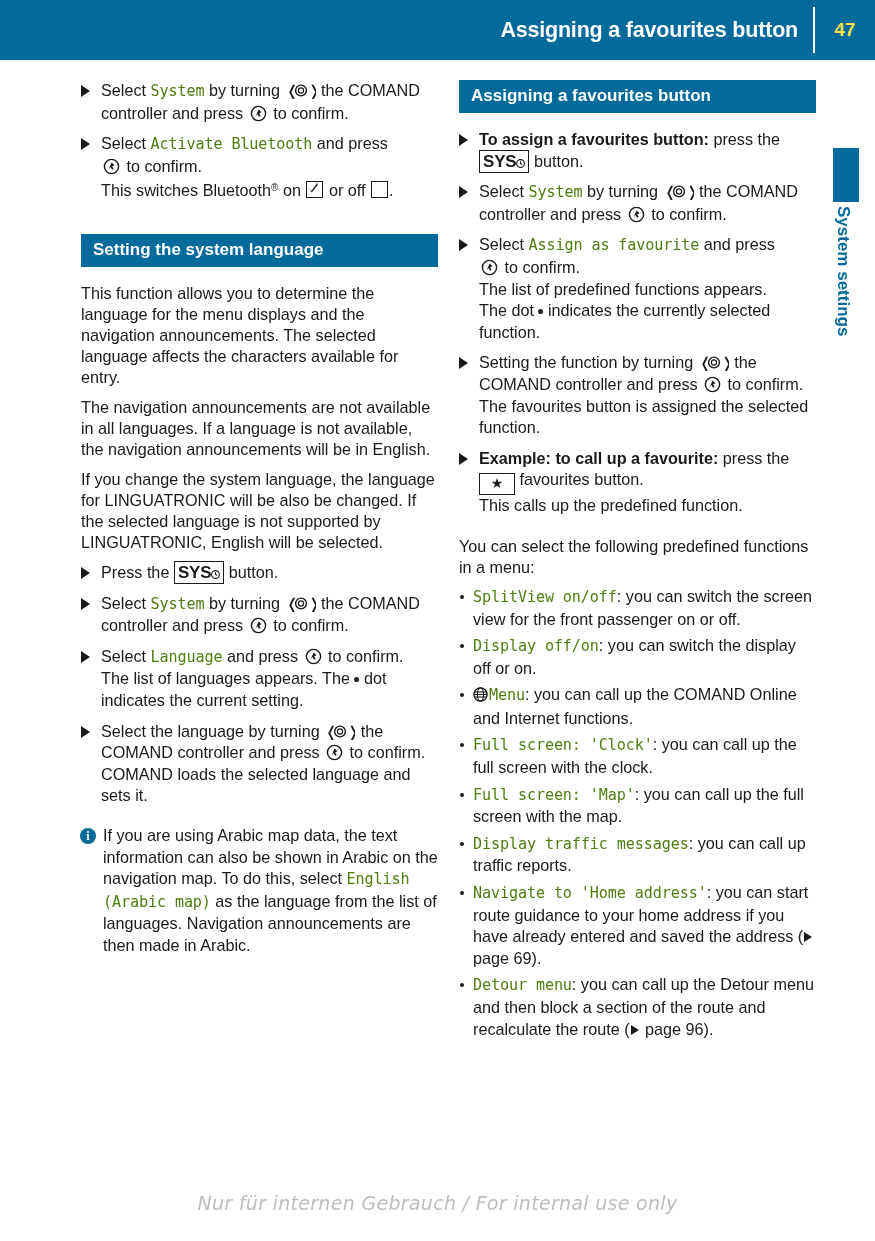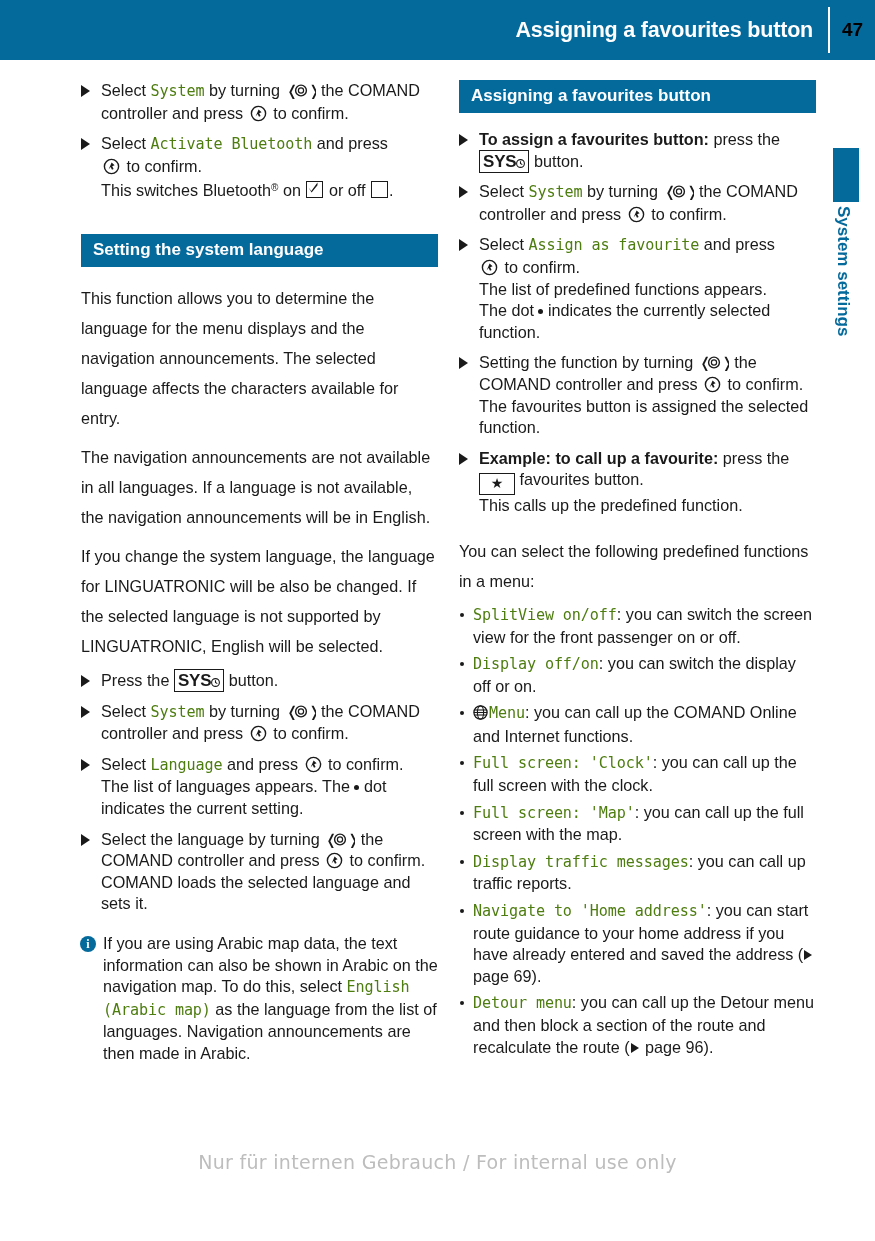--- a/index.html
+++ b/index.html
@@ -40,22 +40,22 @@
     white-space: nowrap;
   }
   .header-sep {
     width: 2px;
     height: 46px;
     background: #ffffff;
   }
   .header-page {
     font-size: 19px;
     font-weight: bold;
-    color: #000000;
-    width: 45px;
+    color: #fde047;
+    width: 60px;
     text-align: center;
   }
 
   
   .side-tab {
     position: absolute;
     left: 833px;
     top: 148px;
     width: 26px;
     height: 54px;
@@ -86,21 +86,21 @@
     top: 80px;
     width: 357px;
   }
   .col-left  { left: 81px; }
   .col-right { left: 459px; }
 
   
   p.para {
     margin: 0 0 9px 0;
     font-size: 16.2px;
-    line-height: 30px;
+    line-height: 21px;
     text-align: left;
   }
 
   .step {
     position: relative;
     padding-left: 20px;
     margin: 0 0 9px 0;
     font-size: 16.2px;
     line-height: 21.6px;
   }
@@ -234,27 +234,28 @@
     font-weight: bold;
     text-align: center;
     line-height: 16px;
     font-family: "Liberation Serif", serif;
   }
 
   
   .watermark {
     position: absolute;
     left: 0;
-    top: 1151px;
+    top: 1192px;
     width: 875px;
     text-align: center;
     font-size: 19px;
     color: #bdbdbd;
     letter-spacing: 0.3px;
     font-family: "DejaVu Sans", sans-serif;
+    font-style: italic;
   }
 </style>
 </head>
 <body>
 
 <div class="header">
   <div class="header-inner">
     <div class="header-title">Assigning a favourites button</div>
     <div class="header-sep"></div>
     <div class="header-page">47</div>

